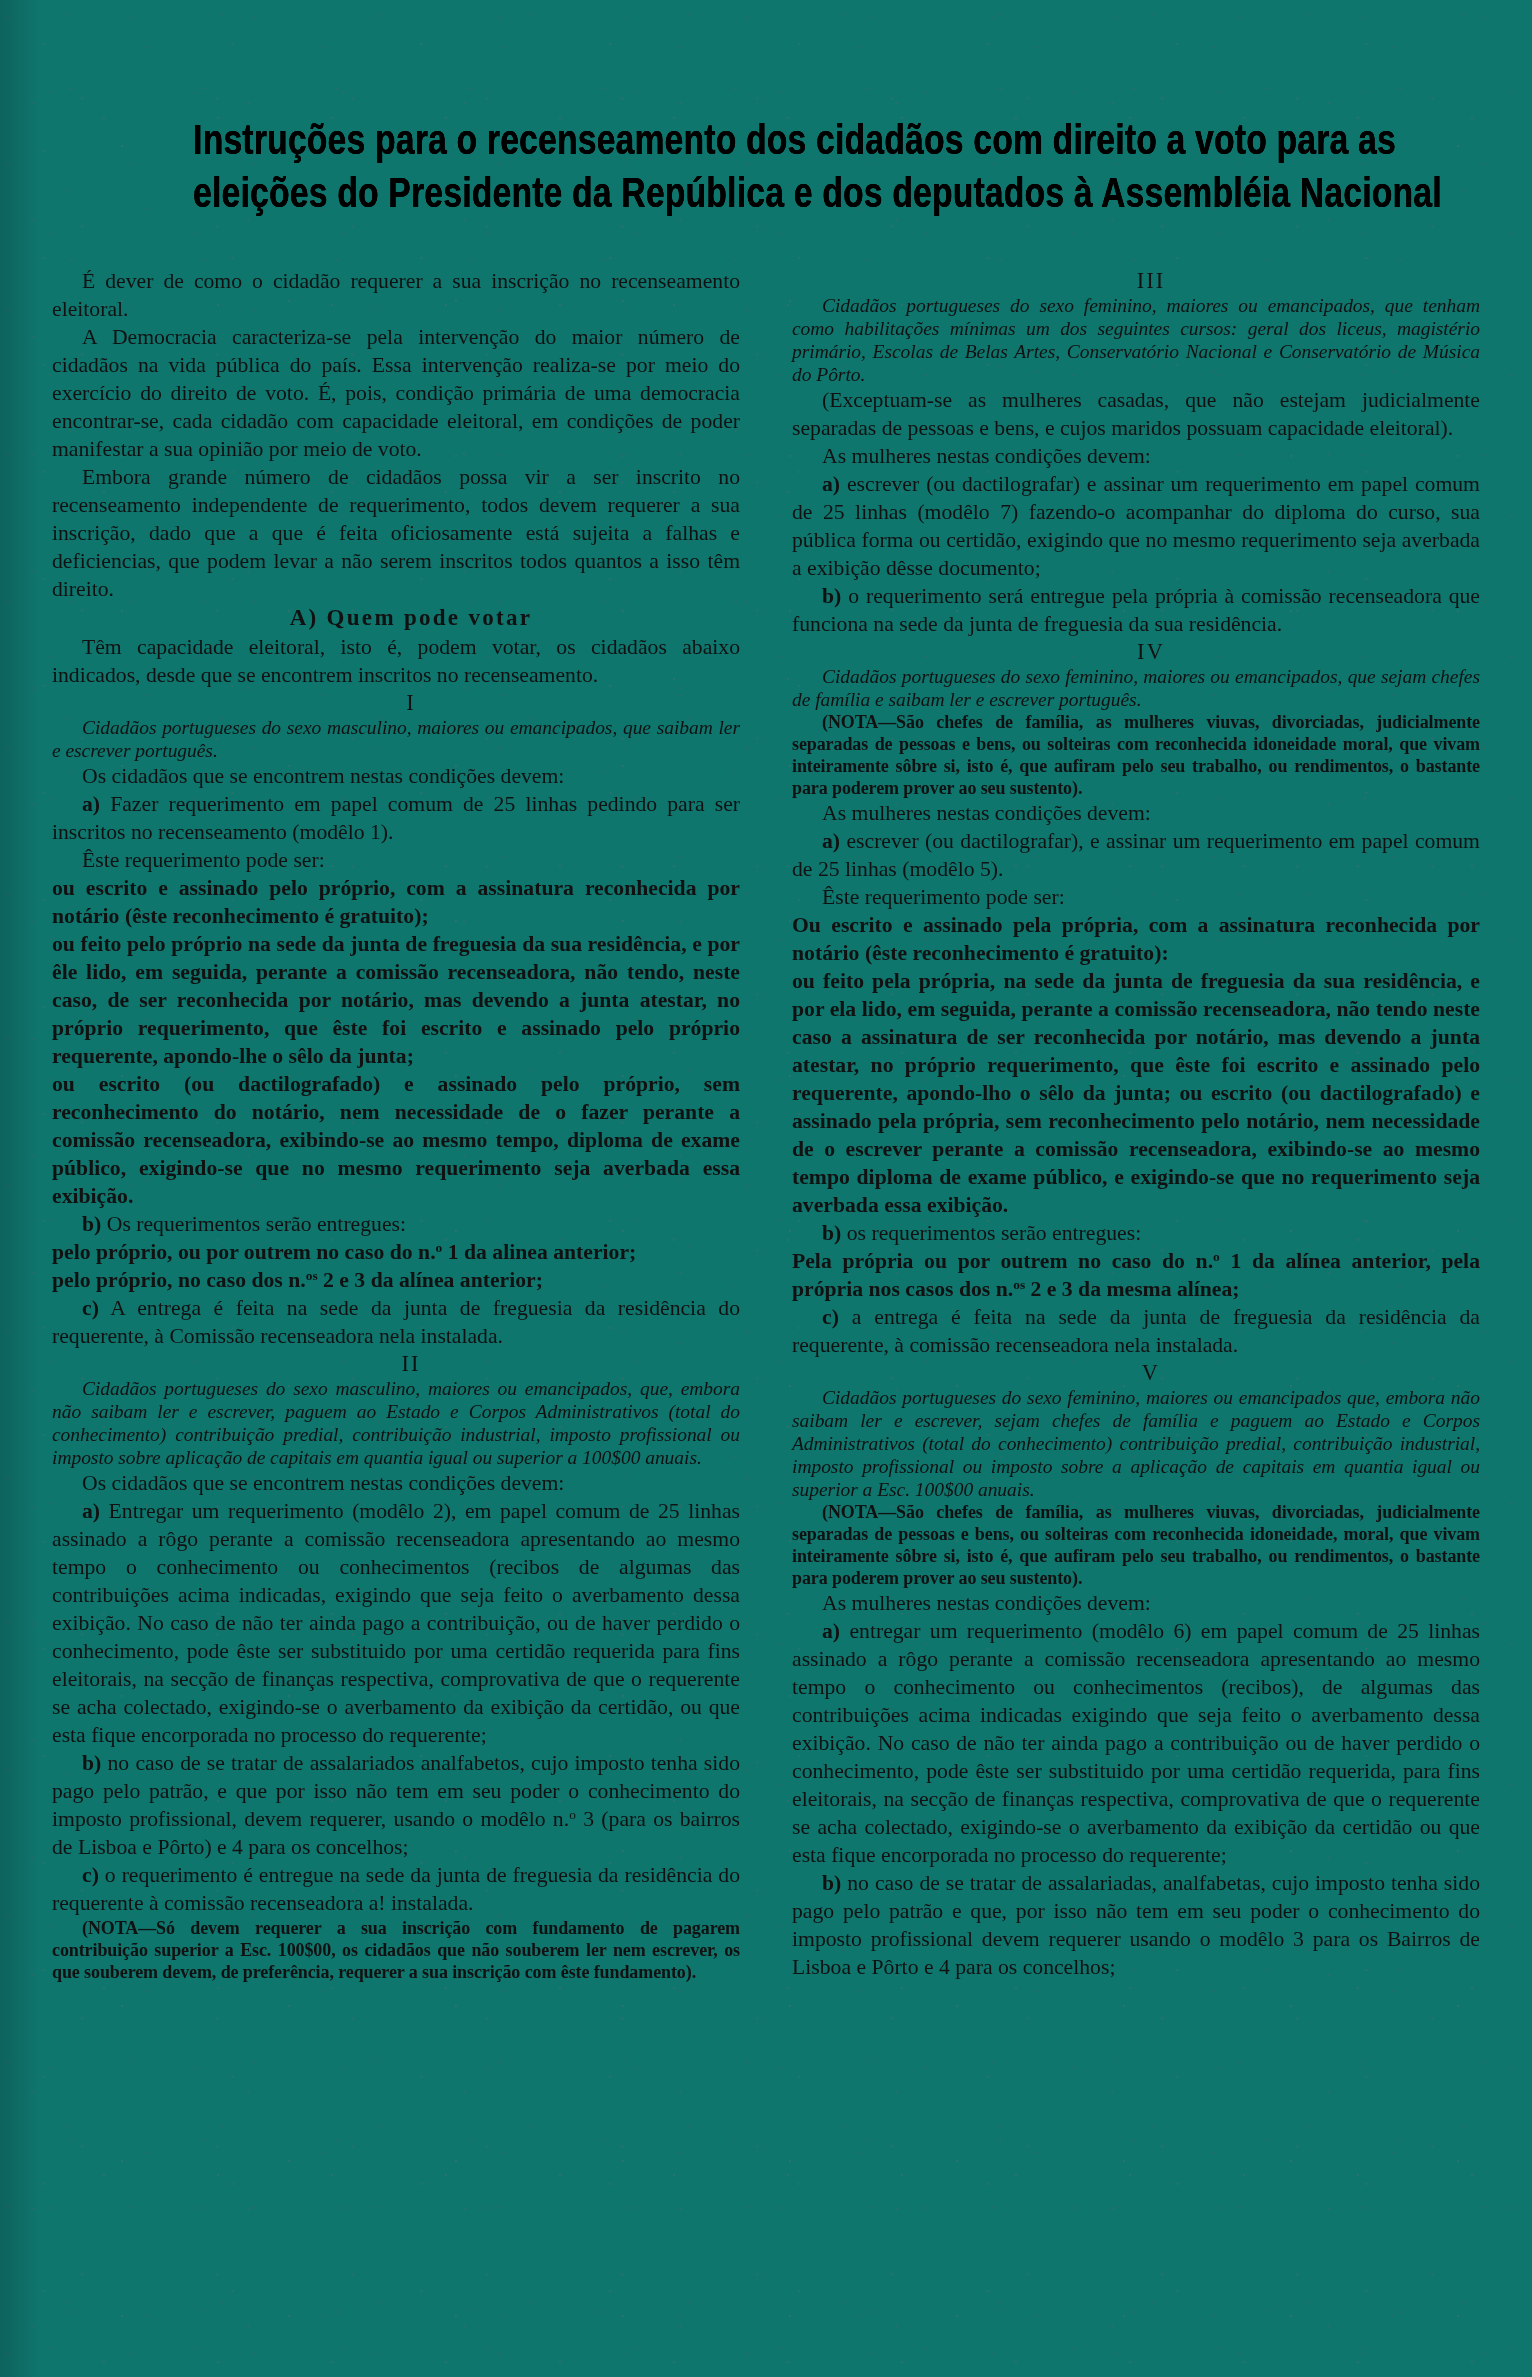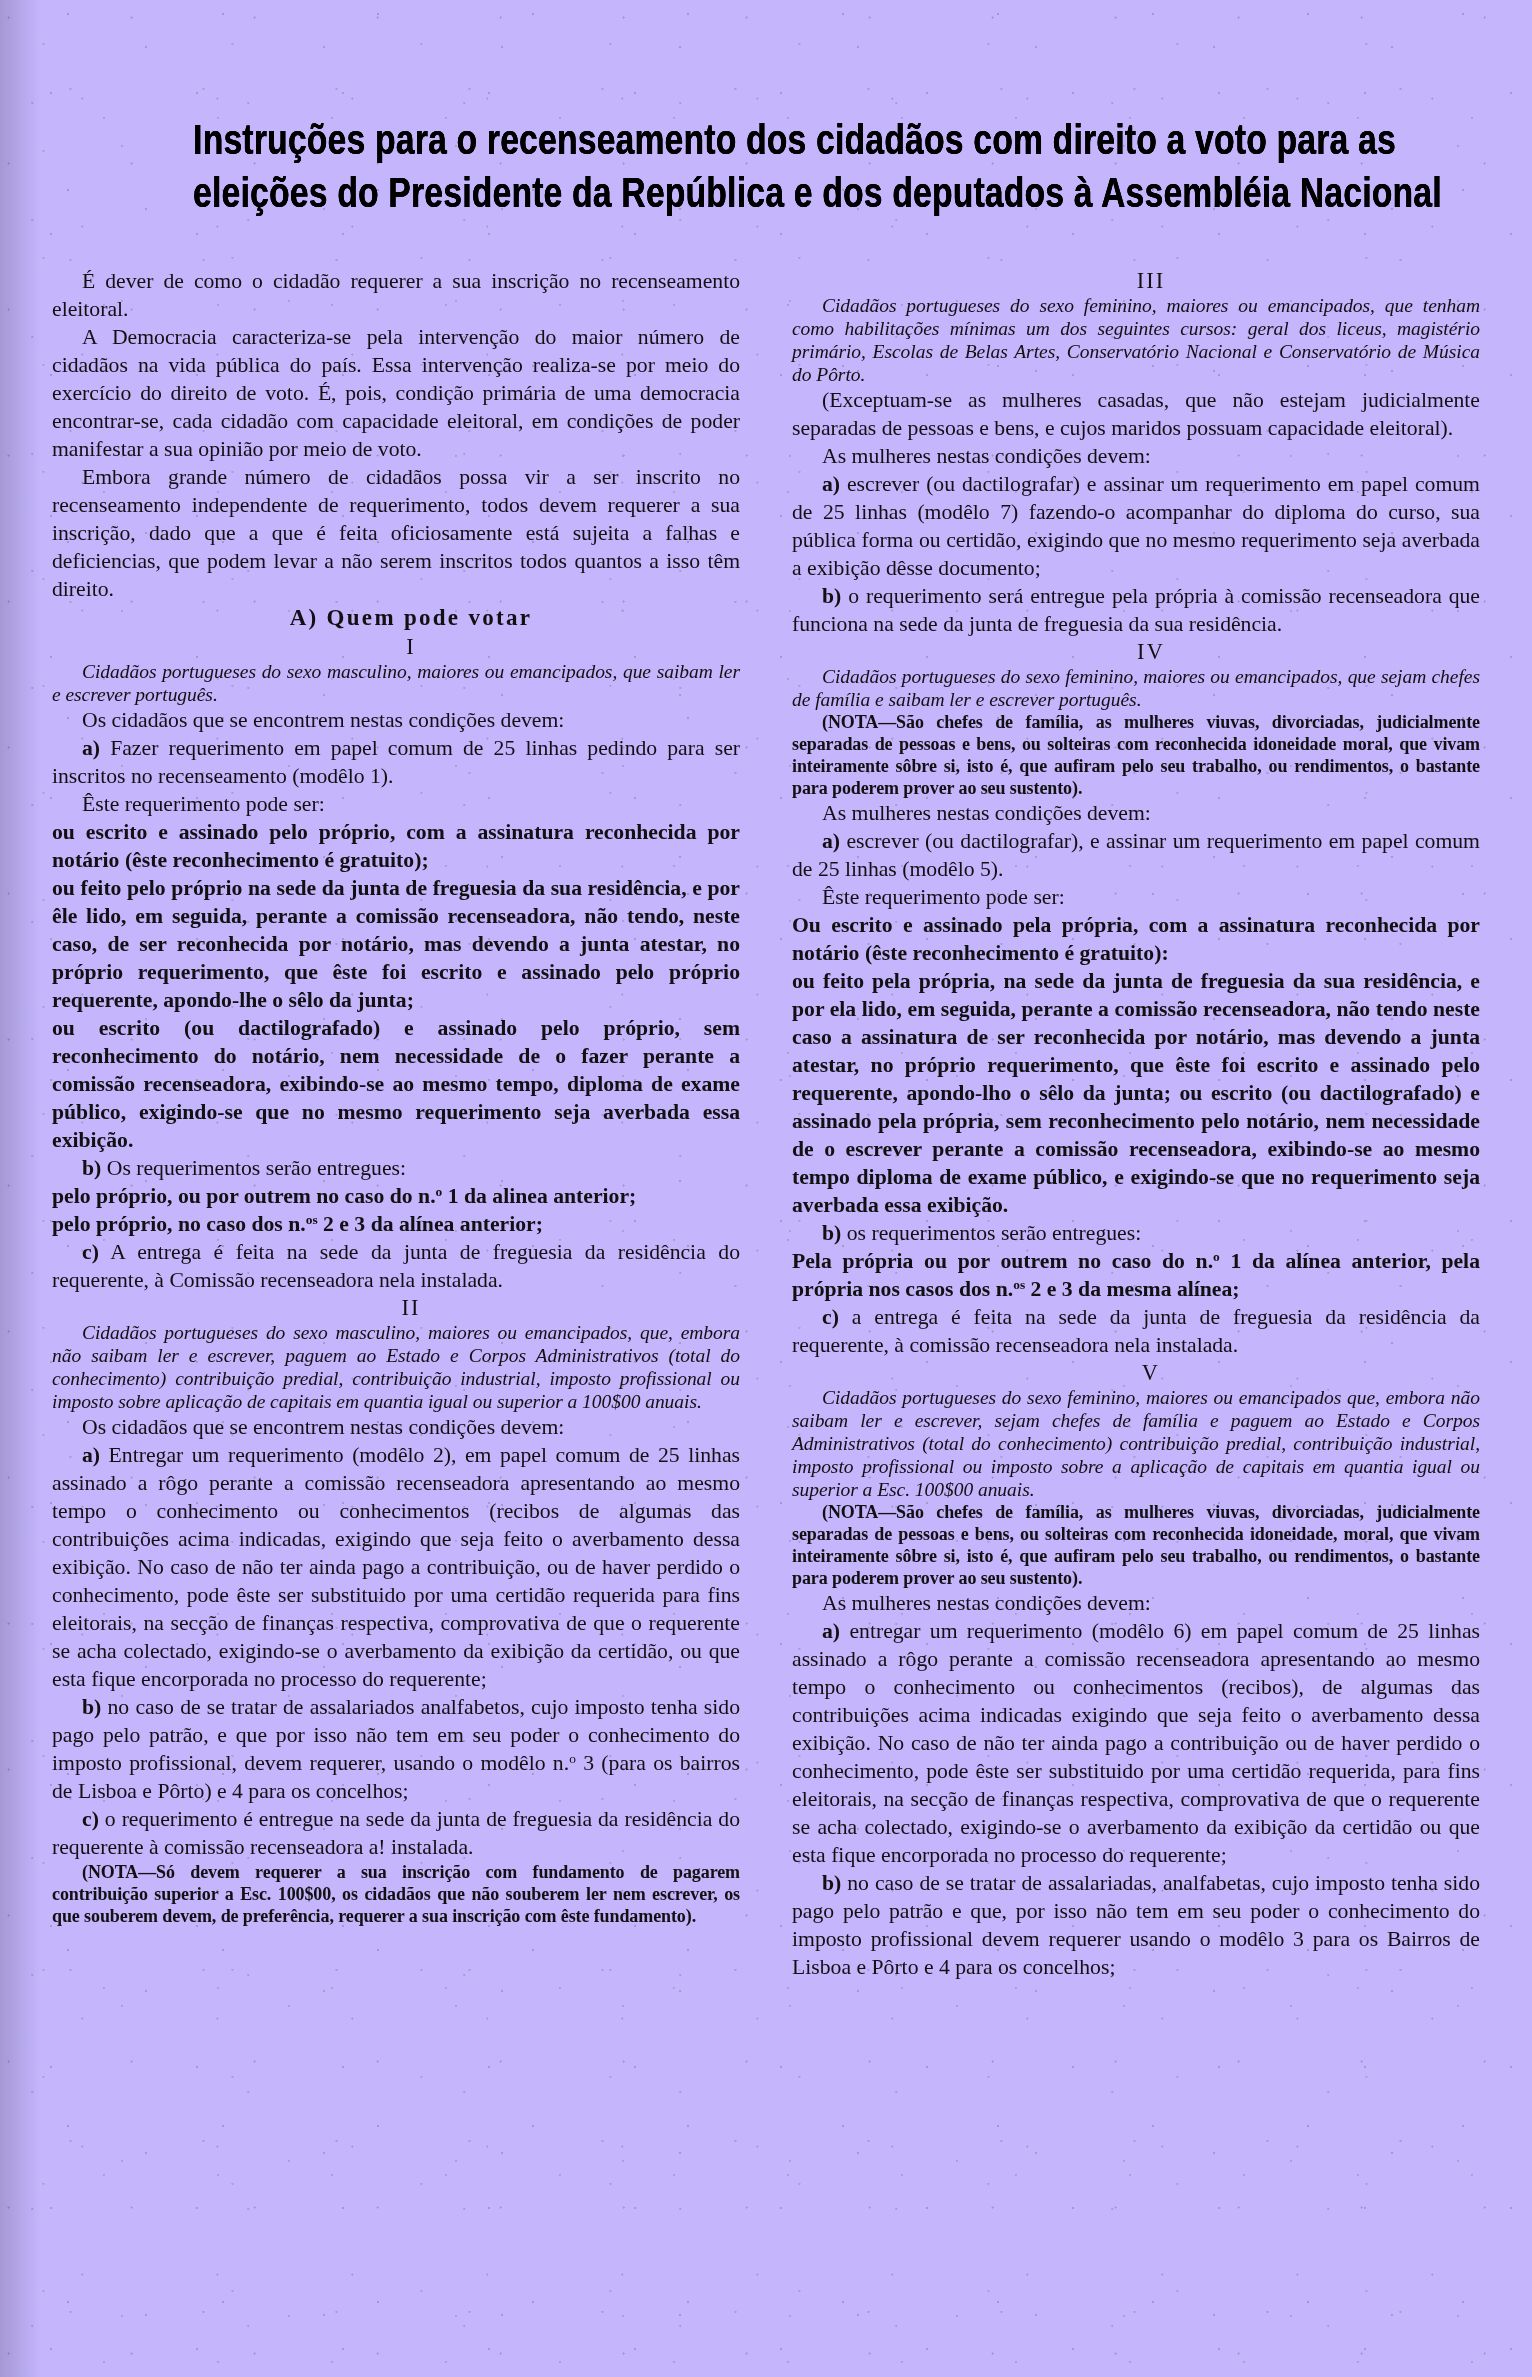--- a/index.html
+++ b/index.html
@@ -14,21 +14,21 @@
     font-family: "Liberation Serif", "DejaVu Serif", serif;
     color: #111111;
     position: relative;
     overflow: hidden;
   }
 
   
   #page {
     position: absolute;
     inset: 0;
-    background: #c4b5fd;
+    background: #0f766e;
     padding-left: 16px;
   }
   
   #speckle {
     position: absolute;
     inset: 0;
     pointer-events: none;
     opacity: .30;
     background-image:
       radial-gradient(circle at 7% 12%, #5a5a5a 0 0.9px, transparent 1.3px),
@@ -163,20 +163,21 @@
       <div class="title-line">eleições do Presidente da República e dos deputados à Assembléia Nacional</div>
     </div>
 
     <div class="col left">
 
       <p>É dever de como o cidadão requerer a sua inscrição no recenseamento eleitoral.</p>
       <p>A Democracia caracteriza-se pela intervenção do maior número de cidadãos na vida pública do país. Essa intervenção realiza-se por meio do exercício do direito de voto. É, pois, condição primária de uma democracia encontrar-se, cada cidadão com capacidade eleitoral, em condições de poder manifestar a sua opinião por meio de voto.</p>
       <p>Embora grande número de cidadãos possa vir a ser inscrito no recenseamento independente de requerimento, todos devem requerer a sua inscrição, dado que a que é feita oficiosamente está sujeita a falhas e deficiencias, que podem levar a não serem inscritos todos quantos a isso têm direito.</p>
 
       <p class="sec-head">A)   Quem pode votar</p>
+      <p>Têm capacidade eleitoral, isto é, podem votar, os cidadãos abaixo indicados, desde que se encontrem inscritos no recenseamento.</p>
 
       <p class="roman">I</p>
       <p class="ital">Cidadãos portugueses do sexo masculino, maiores ou emancipados, que saibam ler e escrever português.</p>
       <p>Os cidadãos que se encontrem nestas condições devem:</p>
       <p><span class="lbl">a)</span>   Fazer requerimento em papel comum de 25 linhas pedindo para ser inscritos no recenseamento (modêlo 1).</p>
       <p>Êste requerimento pode ser:</p>
       <p class="noindent">ou escrito e assinado pelo próprio, com a assinatura reconhecida por notário (êste reconhecimento é gratuito);</p>
       <p class="noindent">ou feito pelo próprio na sede da junta de freguesia da sua residência, e por êle lido, em seguida, perante a comissão recenseadora, não tendo, neste caso, de ser reconhecida por notário, mas devendo a junta atestar, no próprio requerimento, que êste foi escrito e assinado pelo próprio requerente, apondo-lhe o sêlo da junta;</p>
       <p class="noindent">ou escrito (ou dactilografado) e assinado pelo próprio, sem reconhecimento do notário, nem necessidade de o fazer perante a comissão recenseadora, exibindo-se ao mesmo tempo, diploma de exame público, exigindo-se que no mesmo requerimento seja averbada essa exibição.</p>
       <p><span class="lbl">b)</span>   Os requerimentos serão entregues:</p>

